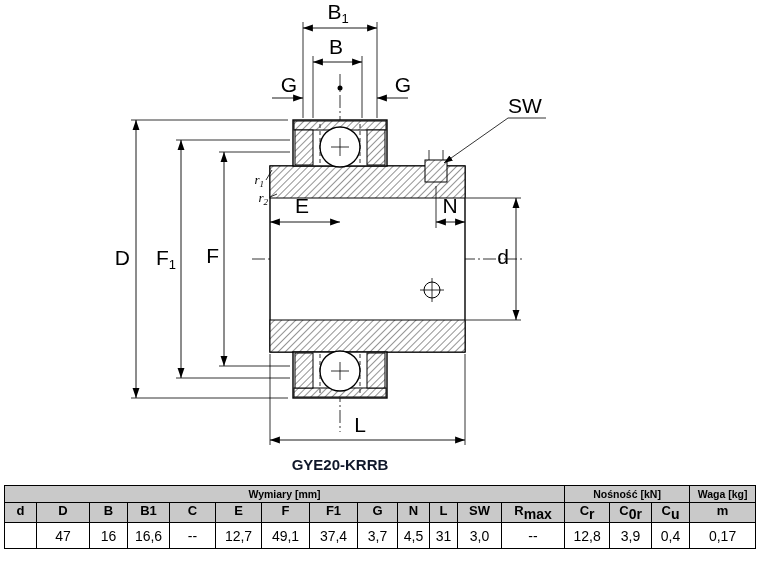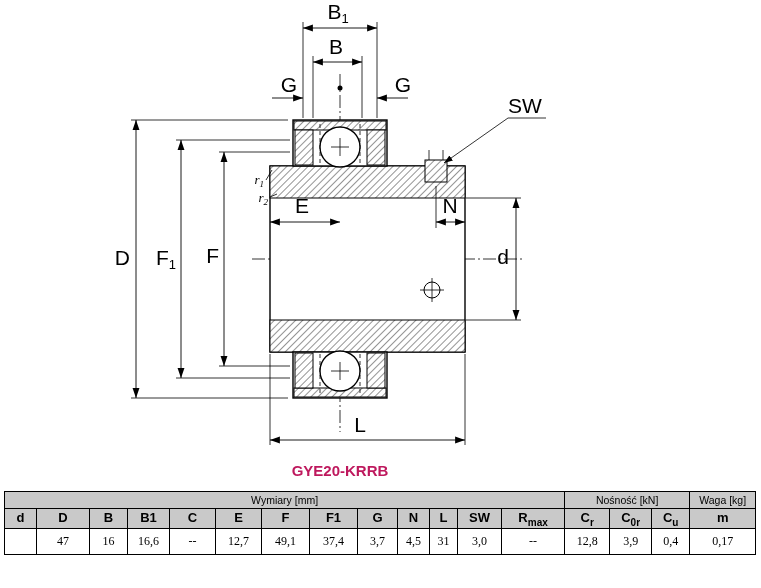--- a/index.html
+++ b/index.html
@@ -13,29 +13,29 @@
   .dash{stroke:#000;stroke-width:0.8;stroke-dasharray:4 3;}
   .cl{stroke:#000;stroke-width:0.8;stroke-dasharray:13 3 2 3;}
   .ext{stroke:#000;stroke-width:0.8;}
   .dim{stroke:#000;stroke-width:0.9;fill:none;}
   .dim-label{font-family:"Liberation Sans",sans-serif;font-size:21px;fill:#000;}
   .dim-label .sub{font-size:13px;}
   .r-label{font-family:"Liberation Serif",serif;font-style:italic;font-size:13px;fill:#000;}
   .r-label .sub{font-size:9px;}
 
   
-  .title{width:680px;text-align:center;font-weight:bold;font-size:15px;margin-top:6px;color:#be185d;}
+  .title{width:680px;text-align:center;font-weight:bold;font-size:15px;color:#0f172a;}
 
   
   table.spec{border-collapse:collapse;table-layout:fixed;width:751px;margin:12px 0 0 4px;}
   table.spec th,table.spec td{border:1px solid #000;text-align:center;padding:0;overflow:hidden;white-space:nowrap;}
-  tr.group-row th{background:#c9c9c9;font-size:10.5px;font-weight:normal;height:16px;margin-top:43px;}
+  tr.group-row th{background:#c9c9c9;font-size:10.5px;font-weight:bold;height:16px;margin-top:43px;}
   tr.col-row th{background:#c9c9c9;font-size:13px;font-weight:bold;height:19px;}
-  tr.val-row td{background:#fff;font-size:12px;height:25px;font-family:Liberation Serif, serif;}
-  table.spec sub{font-size:10px;}
+  tr.val-row td{background:#fff;font-size:14px;height:25px;}
+  table.spec sub{font-size:14px;}
 </style>
 </head>
 <body>
 
 <svg class="drawing" width="761" height="456" viewBox="0 0 761 456">
   <defs>
     <pattern id="hatch" width="5" height="5" patternUnits="userSpaceOnUse" patternTransform="rotate(45)">
       <rect width="5" height="5" fill="#fff"></rect>
       <line x1="0" y1="0" x2="0" y2="5" stroke="#2a2a2a" stroke-width="1"></line>
     </pattern>

